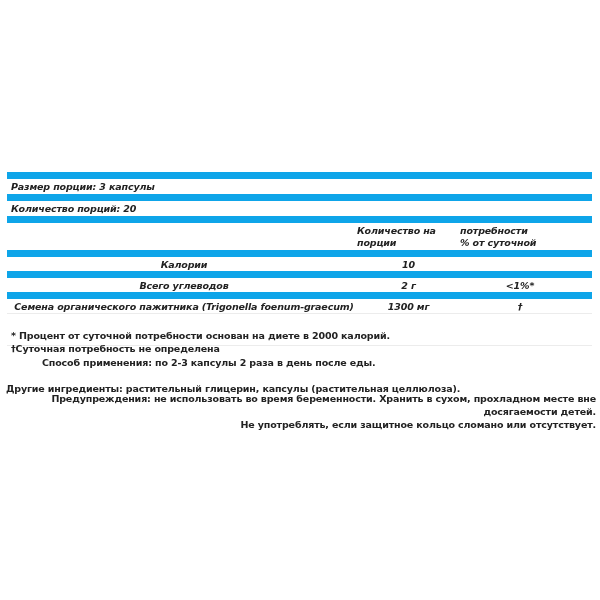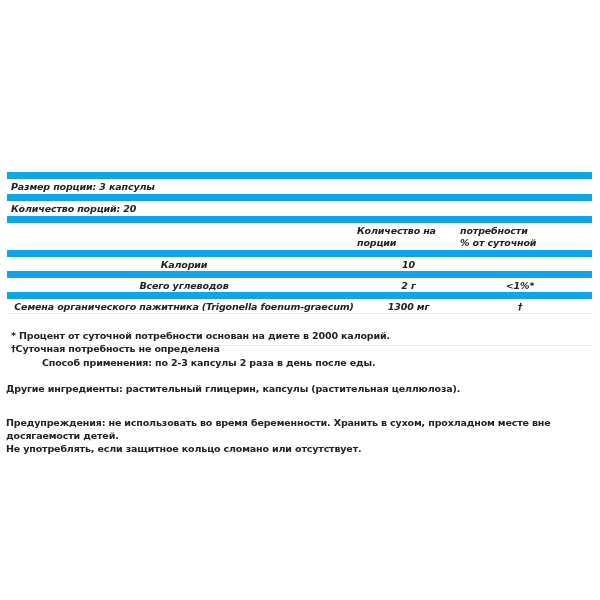--- a/index.html
+++ b/index.html
@@ -98,16 +98,16 @@
     <div class="c3">†</div>
   </div>
   <div class="footnote">
     <div>* Процент от суточной потребности основан на диете в 2000 калорий.</div>
     <div>†Суточная потребность не определена</div>
   </div>
 </div>
 
 <div class="para" style="top:356px;margin-left:36px;">Способ применения: по 2-3 капсулы 2 раза в день после еды.</div>
 <div class="para" style="top:354px;margin-top:28px;">Другие ингредиенты: растительный глицерин, капсулы (растительная целлюлоза).</div>
-<div class="para" style="top:416px;">
+<div class="para" style="top:392px;text-align:right;">
   <div>Предупреждения: не использовать во время беременности. Хранить в сухом, прохладном месте вне досягаемости детей.</div>
   <div>Не употреблять, если защитное кольцо сломано или отсутствует.</div>
 </div>
 
 </body></html>

